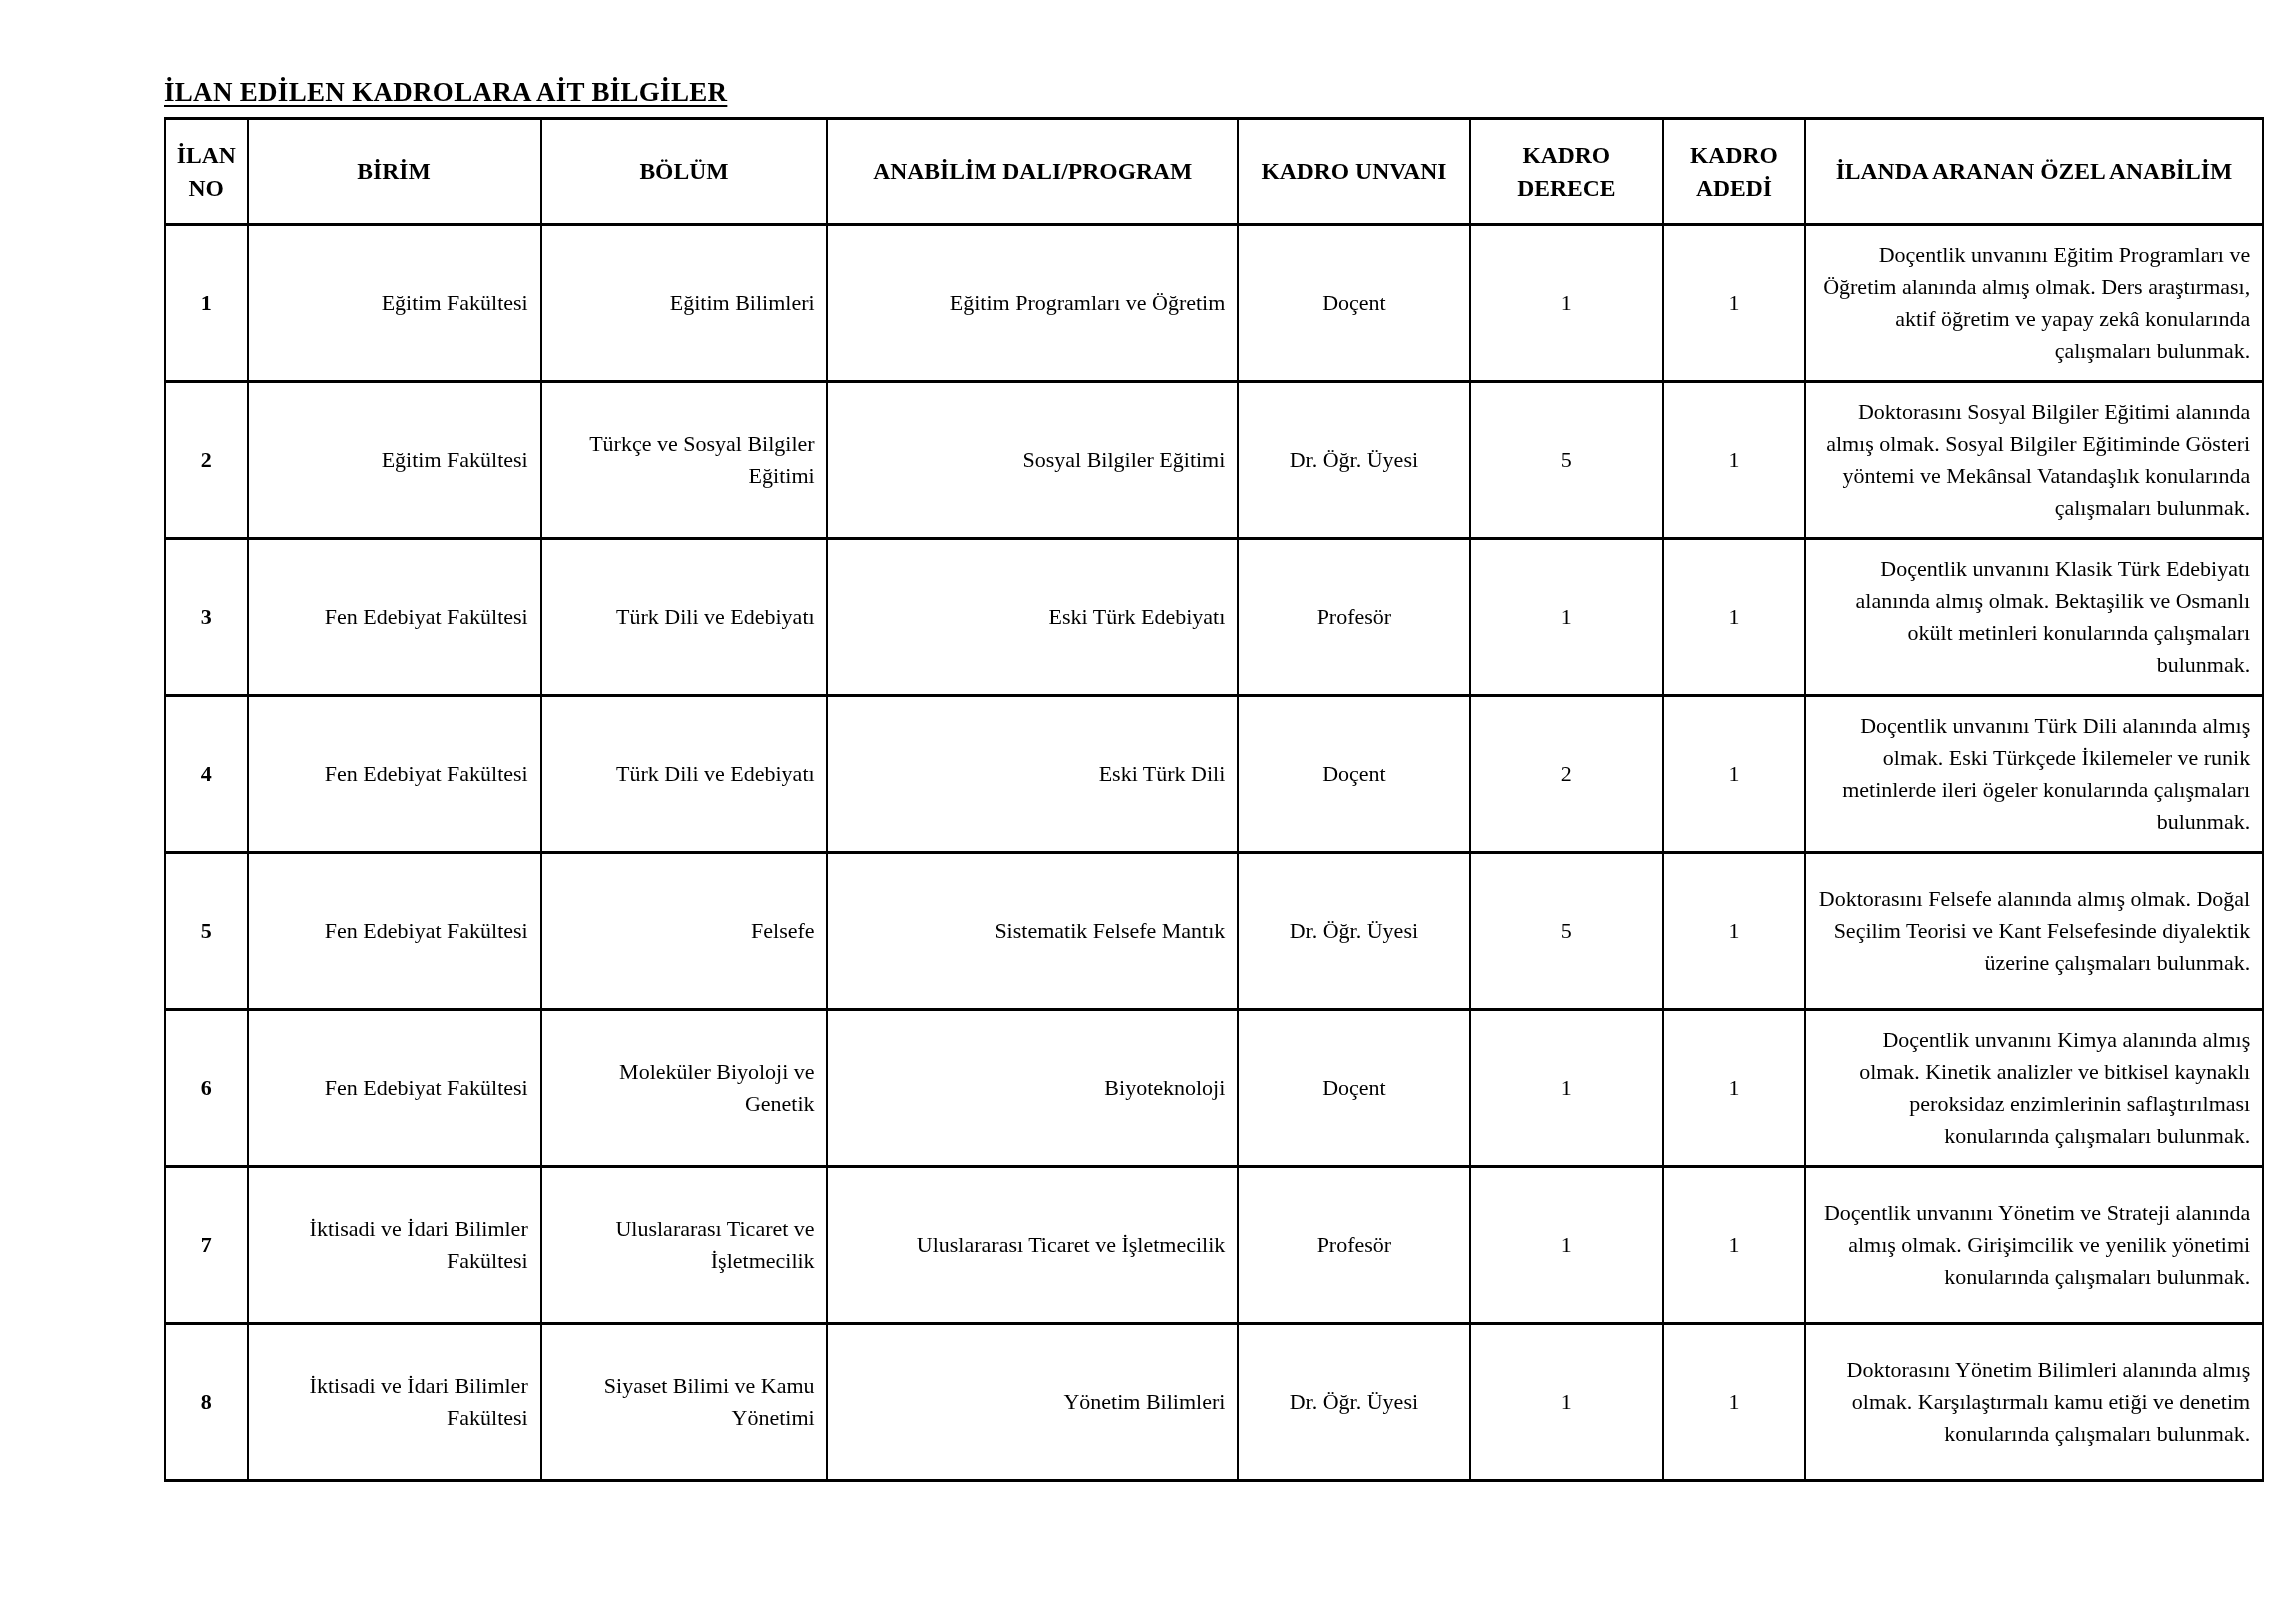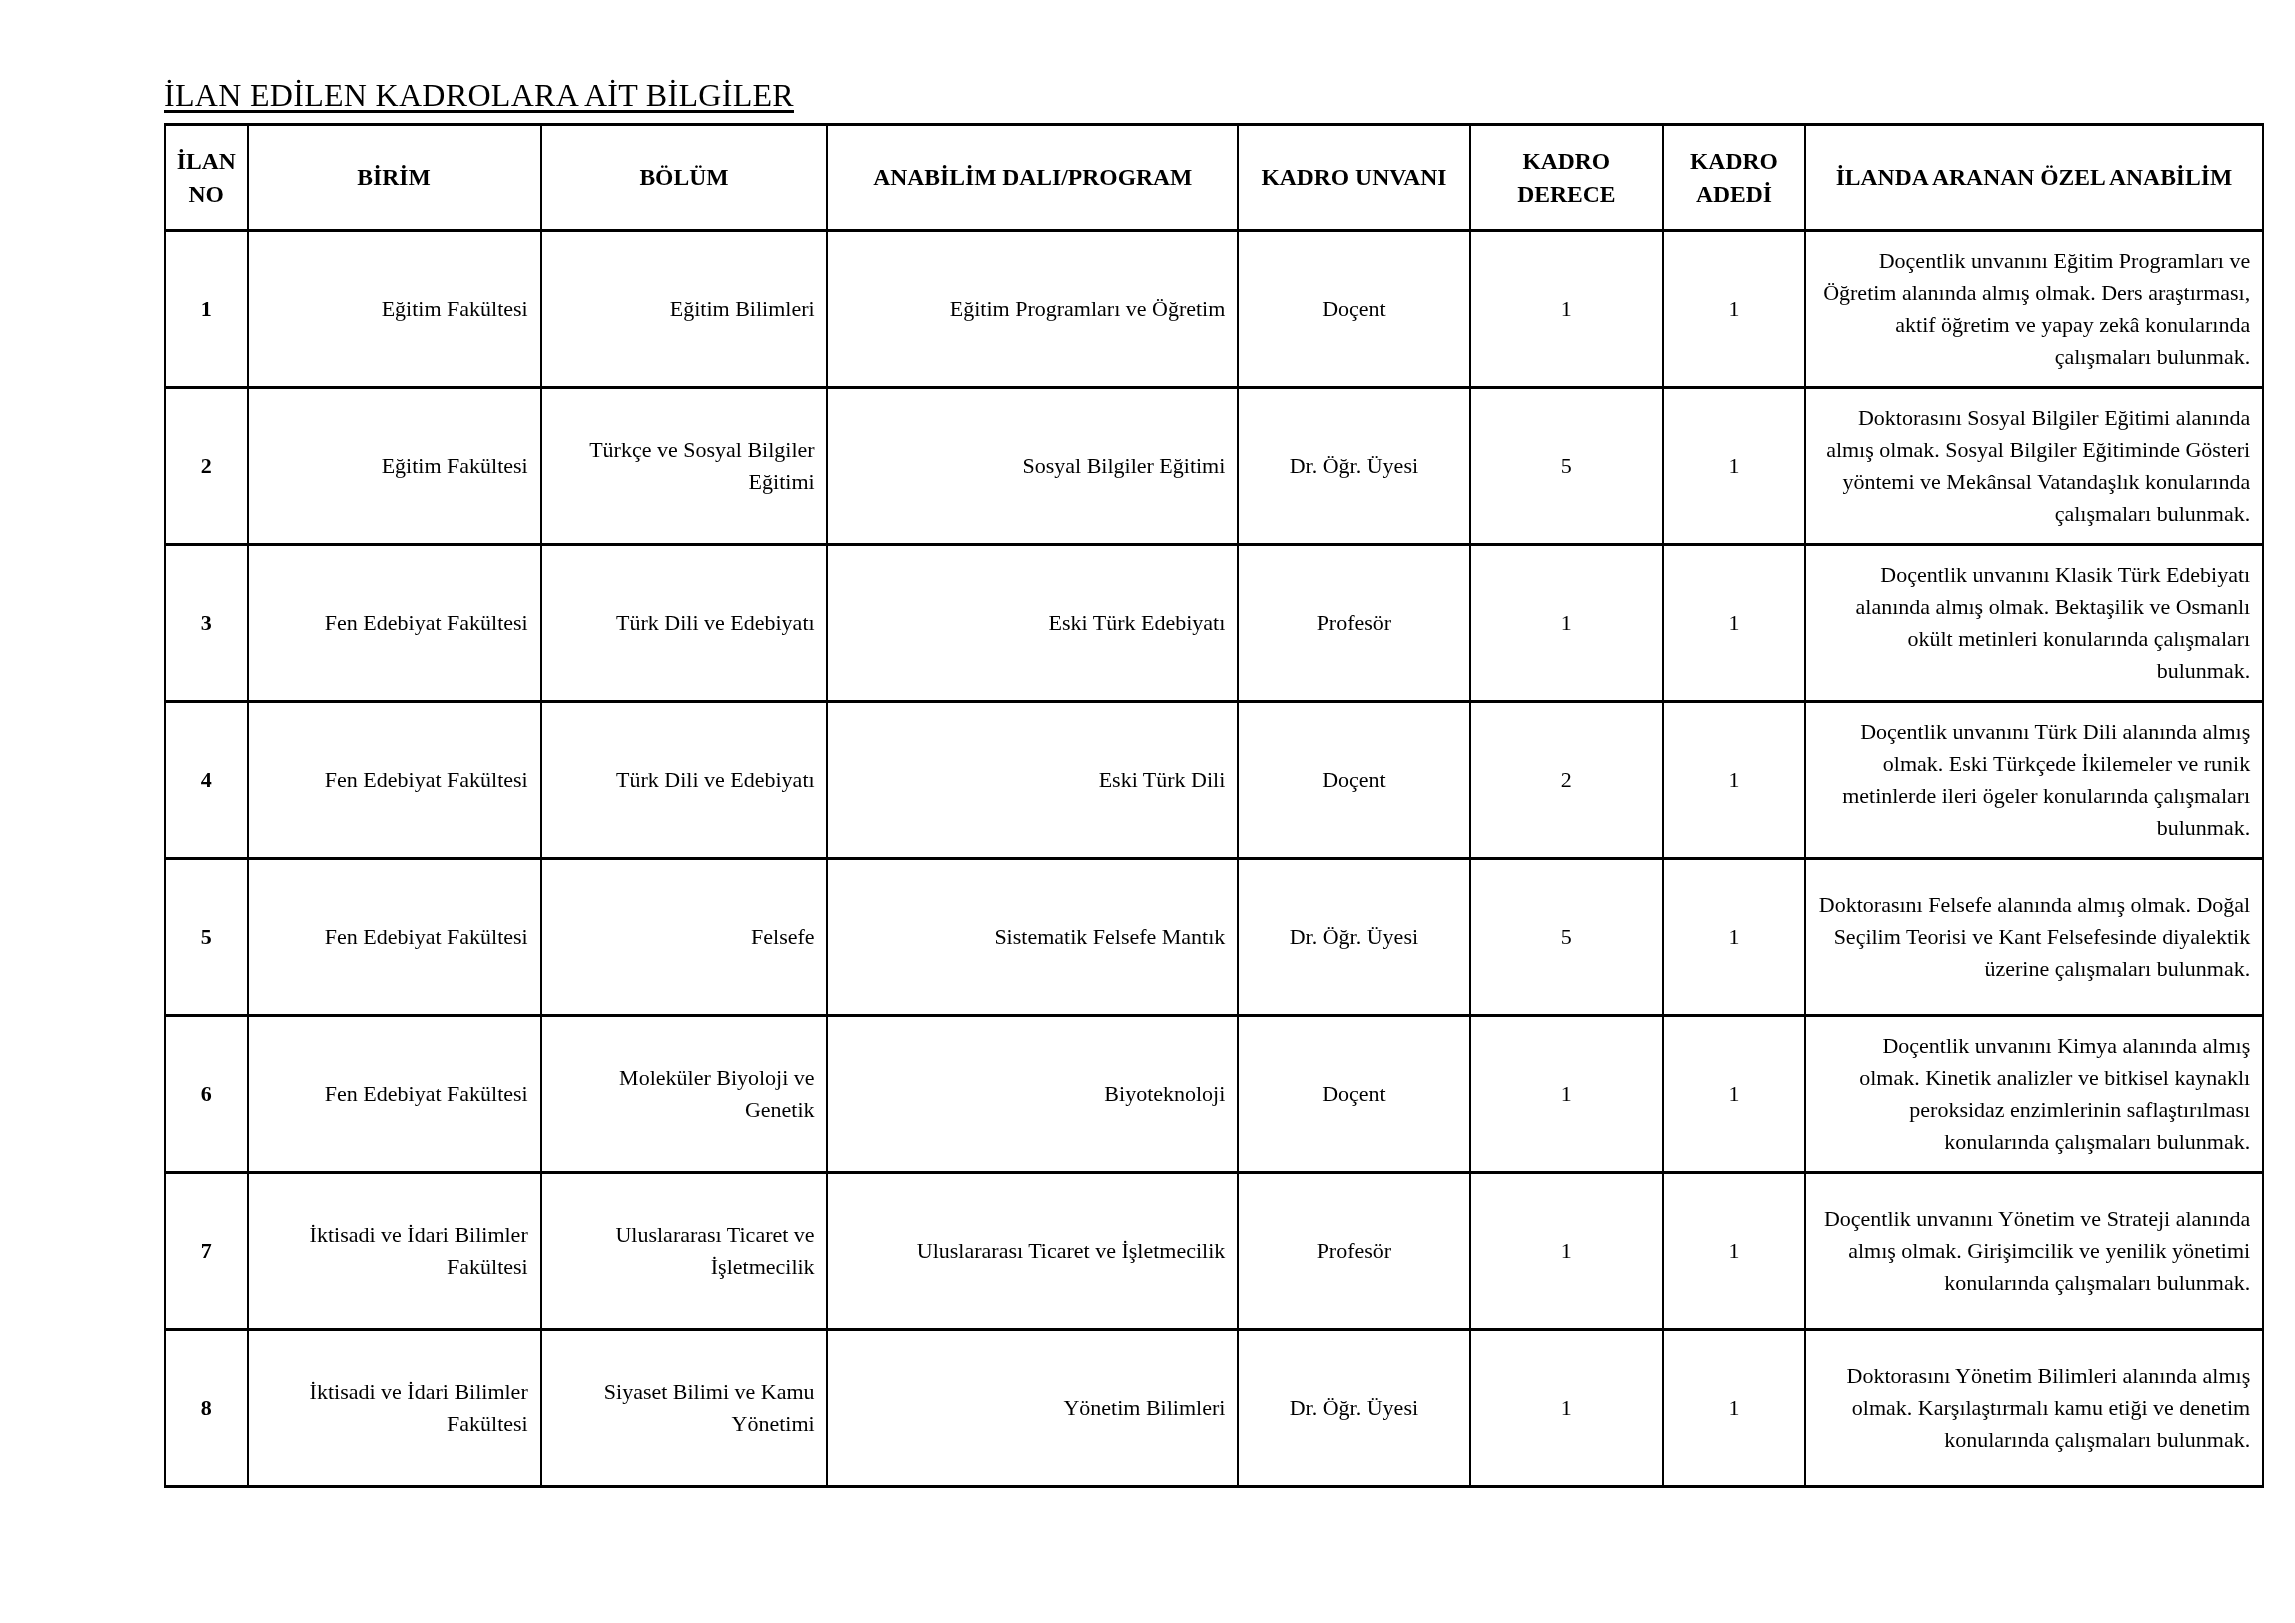--- a/index.html
+++ b/index.html
@@ -11,22 +11,22 @@
     width: 2295px;
     height: 1623px;
     font-family: "Liberation Serif", serif;
     color: #000000;
     box-sizing: border-box;
   }
   .doc {
     padding: 77px 31px 0 164px;
   }
   .title {
-    font-size: 32px;
-    font-weight: normal;
+    font-size: 27px;
+    font-weight: bold;
     text-decoration: underline;
     text-underline-offset: 3.9px;
     margin: 0 0 9.2px 0;
     letter-spacing: 0.3px;
   }
   table.positions {
     border-collapse: collapse;
     table-layout: fixed;
     width: 2100px;
   }

